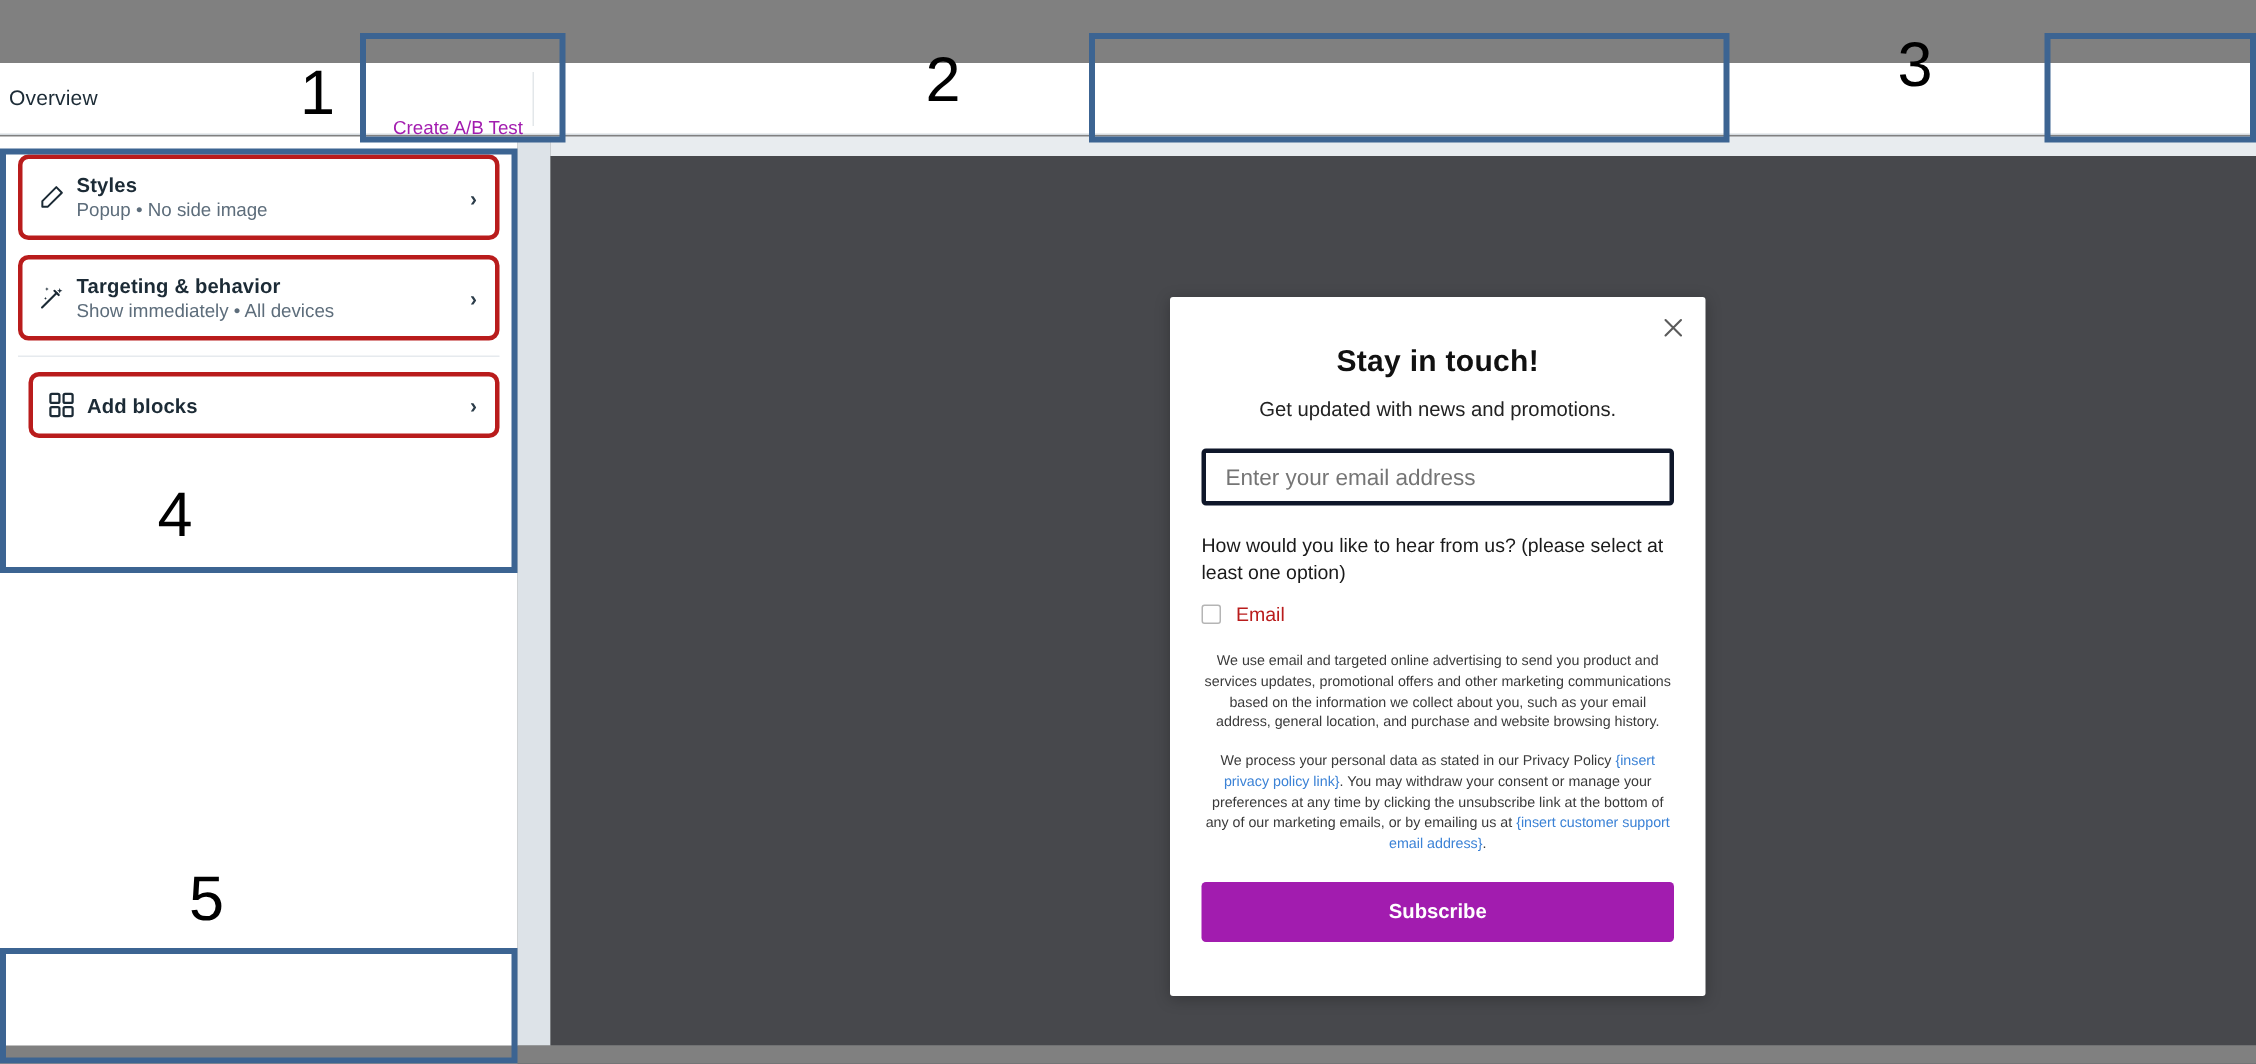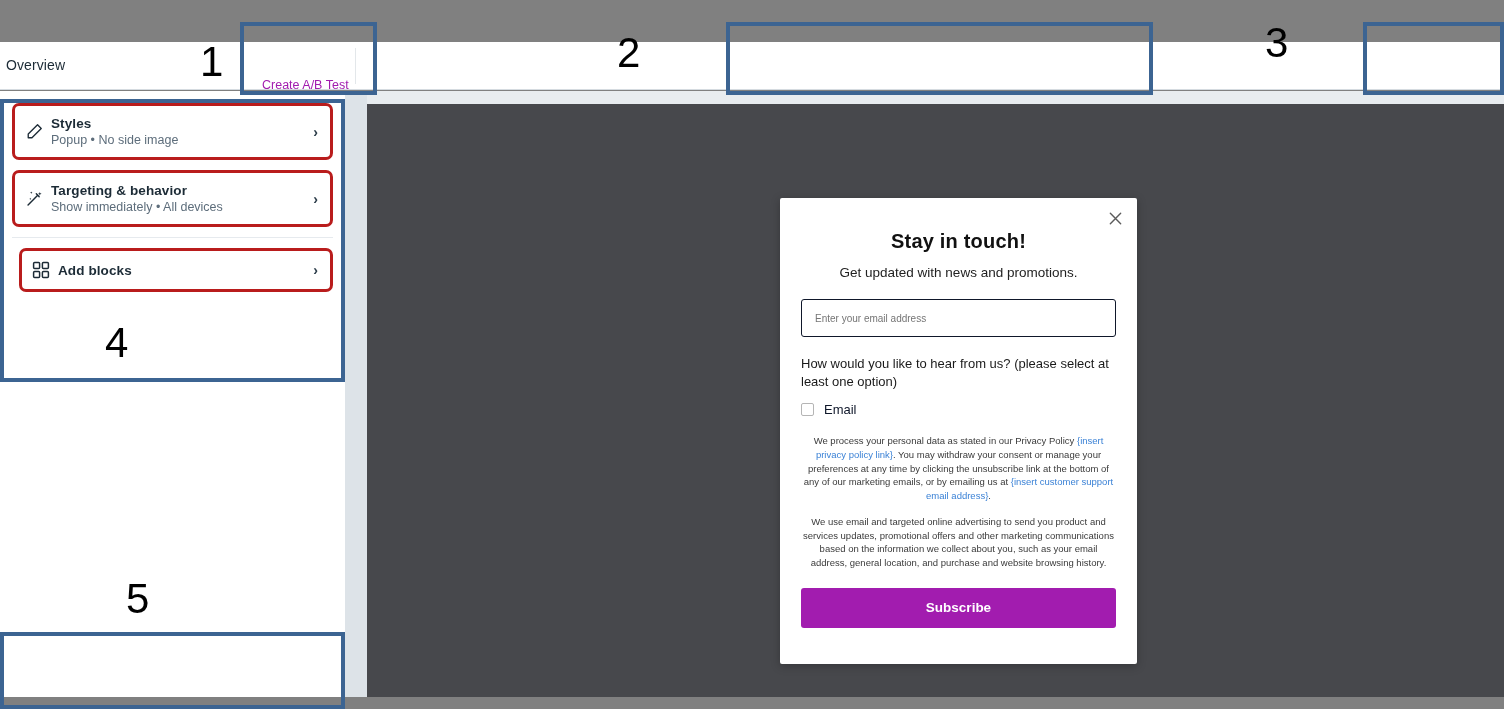--- a/index.html
+++ b/index.html
@@ -140,31 +140,31 @@
   .popup-inner { padding: 32px 21px 0 21px; font-family: "Liberation Sans", sans-serif; }
   .popup-h1 {
     text-align: center; font-size: 20px; font-weight: bold; color: #111;
     letter-spacing: .2px;
   }
   .popup-sub {
     text-align: center; font-size: 13.5px; color: #222; margin-top: 12px;
   }
   .email-input {
     margin-top: 19px; width: 100%; height: 38px;
-    border: 1px solid #0f172a; border-radius: 3px;
-    padding: 0 13px; font-size: 10px; color: #8d8d8d;
+    border: 3px solid #0f172a; border-radius: 3px;
+    padding: 0 13px; font-size: 15px; color: #8d8d8d;
     font-family: "Liberation Sans", sans-serif;
     background: #fff; outline: none;
   }
   .question {
     margin-top: 18px; font-size: 13px; color: #1a1a1a; line-height: 1.35;
   }
   .cb-row {
     display: flex; align-items: center; gap: 10px; margin-top: 12px;
-    font-size: 13px; color: #0f172a;
+    font-size: 13px; color: #b91c1c;
   }
   .cb-row + .cb-row { margin-top: 7px; }
   .cb-box {
     width: 13px; height: 13px; border: 1px solid #b5b5b5; border-radius: 2px;
     background: #fff; flex: none; cursor: pointer;
   }
   .legal {
     margin-top: 17px; font-size: 9.5px; line-height: 1.45;
     color: #3a3a3a; text-align: center;
   }
@@ -315,26 +315,26 @@
         <div class="popup-h1">Stay in touch!</div>
         <div class="popup-sub">Get updated with news and promotions.</div>
         <input class="email-input" type="text" placeholder="Enter your email address" style="">
         <div class="question">How would you like to hear from us? (please select at least one option)</div>
 
         <div class="cb-row">
           <span class="cb-box"></span>
           <span>Email</span>
         </div>
 
+        <div class="legal">We use email and targeted online advertising to send you product and services updates, promotional offers and other marketing communications based on the information we collect about you, such as your email address, general location, and purchase and website browsing history.</div>
+
         <div class="legal">
           <span>We process your personal data as stated in our Privacy Policy </span><a>{insert privacy policy link}</a><span>.  You may withdraw your consent or manage your preferences at any time by clicking the unsubscribe link at the bottom of any of our marketing emails, or by emailing us at </span><a>{insert customer support email address}</a><span>.</span>
         </div>
 
-        <div class="legal">We use email and targeted online advertising to send you product and services updates, promotional offers and other marketing communications based on the information we collect about you, such as your email address, general location, and purchase and website browsing history.</div>
-
         <button class="subscribe">Subscribe</button>
       </div>
     </div>
   </div>
 
   <div class="bottom-strip"></div>
 
   <div class="anno-box" style="left:240px; top:22px; width:137px; height:73px;"></div>
   <div class="anno-num" style="left:200px; top:41px;">1</div>
 

